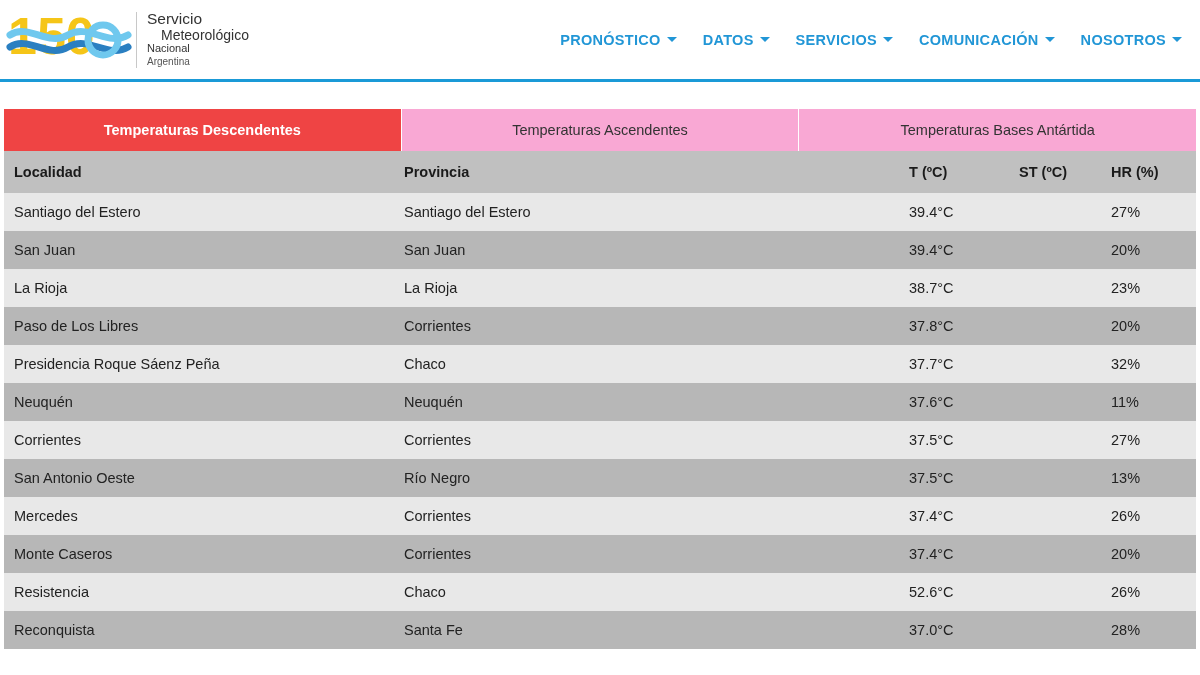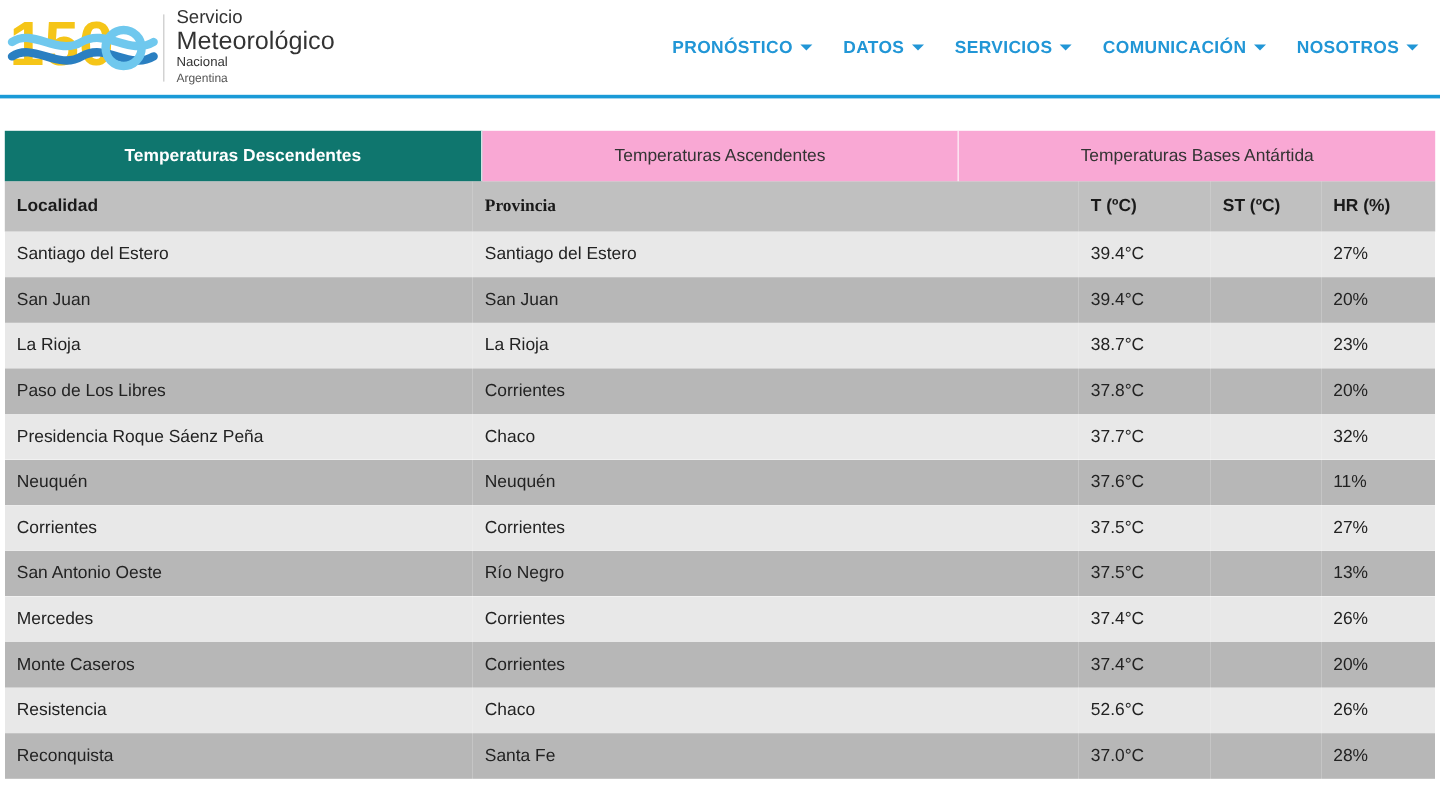--- a/index.html
+++ b/index.html
@@ -36,21 +36,21 @@
     width: 1px;
     height: 56px;
     background: #c8c8c8;
     margin: 0 10px 0 2px;
   }
   .logo-text {
     line-height: 1.08;
     color: #333;
   }
   .logo-text .l1 { font-size: 15.5px; }
-  .logo-text .l2 { font-size: 21px; }
+  .logo-text .l2 { font-size: 14px; margin-left: 14px; }
   .logo-text .l3 { font-size: 11px; }
   .logo-text .l4 { font-size: 10px; color: #555; margin-top: 2px; }
 
   .nav {
     margin-left: auto;
     display: flex;
     align-items: center;
     gap: 26px;
     padding-right: 18px;
   }
@@ -86,21 +86,21 @@
     align-items: center;
     justify-content: center;
     font-size: 14.5px;
     color: #333;
     background: #f9a8d4;
     border-right: 1px solid #ffffff;
     cursor: pointer;
   }
   .tab:last-child { border-right: none; }
   .tab.active {
-    background: #0f766e;
+    background: #ef4444;
     color: #ffffff;
     font-weight: bold;
   }
 
   
   .table-wrap {
     padding: 0 4px;
   }
   table {
     width: 100%;
@@ -110,21 +110,21 @@
   thead th {
     background: #c0c0c0;
     color: #1a1a1a;
     font-size: 14.5px;
     font-weight: bold;
     text-align: left;
     padding: 12px 10px;
     height: 42px;
   }
   th.col-loc   { width: 390px; }
-  th.col-prov  { width: 505px; font-family: Liberation Serif, serif; }
+  th.col-prov  { width: 505px; }
   th.col-t     { width: 110px; }
   th.col-st    { width: 92px; }
   th.col-hr    { width: auto; }
 
   tbody td {
     font-size: 14.5px;
     color: #222;
     padding: 10px 10px;
     height: 38px;
     white-space: nowrap;

